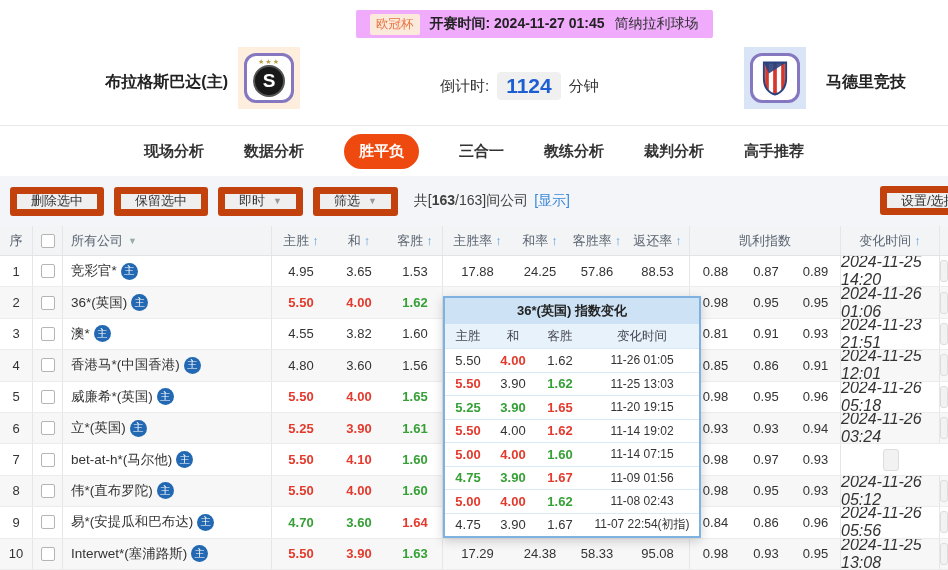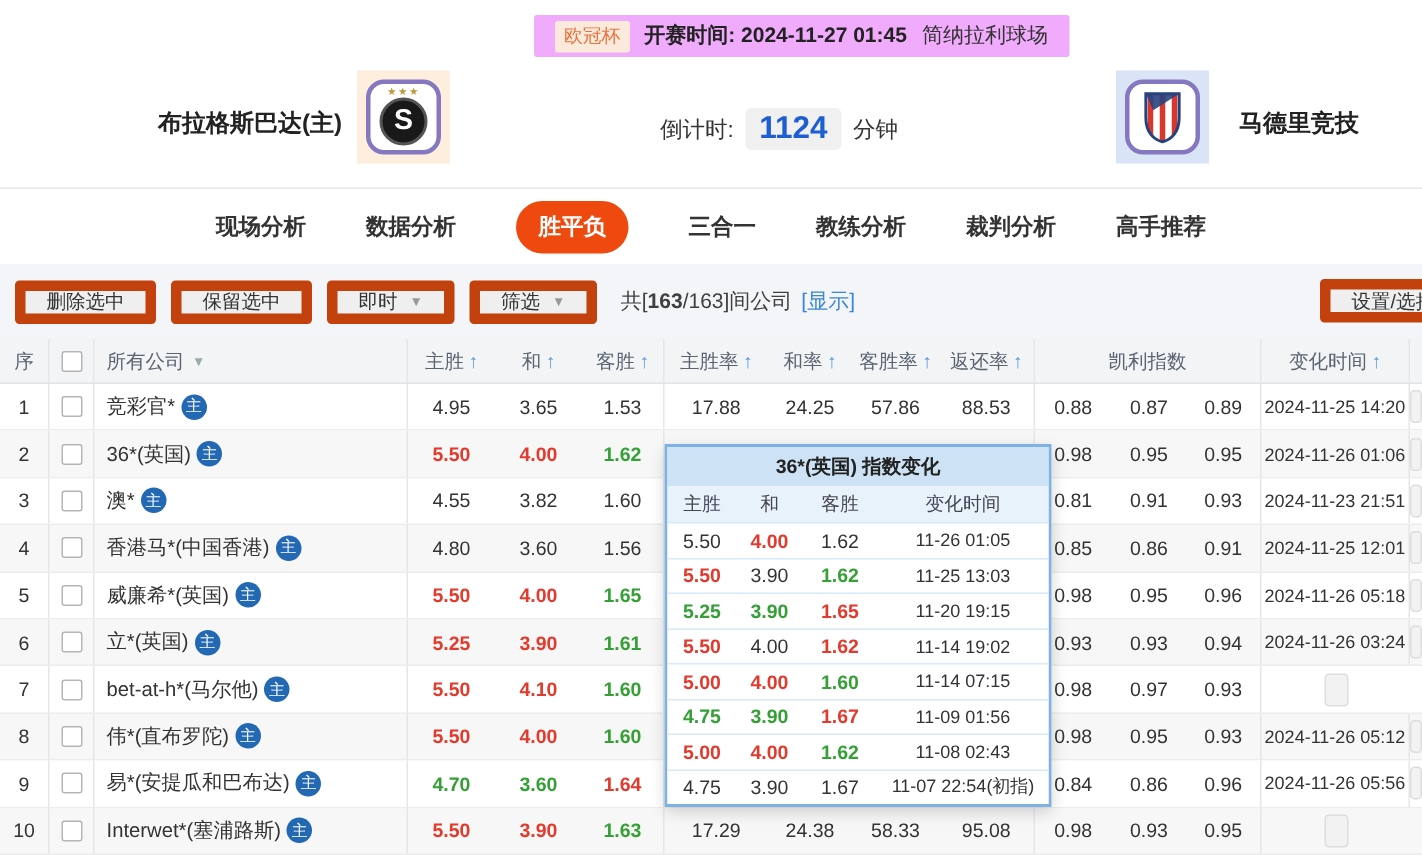--- a/index.html
+++ b/index.html
@@ -69,21 +69,21 @@
   .tc { display:flex; align-items:center; justify-content:center; height:100%; overflow:hidden; }
   .c-company { justify-content:flex-start; padding-left:8px; }
   .c-extra { overflow:visible; }
   .bR { border-right:1px solid #e4e6e9; }
   .sort { color:#5f9fd9; font-weight:bold; margin-left:3px; font-size:13px; }
   .dd2 { color:#9aa; font-size:9px; margin-left:5px; }
   .cb { width:14px; height:14px; background:#fff; border:1px solid #b5b5b5; border-radius:2px; display:inline-block; cursor:pointer; }
   .cname { font-size:13.5px; cursor:pointer; }
   .badge { width:17px; height:17px; border-radius:50%; background:#2268b2; color:#fff; font-size:10.5px;
     display:inline-flex; align-items:center; justify-content:center; margin-left:4px; flex:none; }
-  .c-time { font-size:12px; }
+  .c-time { font-size:16px;font-style:italic; }
   .v-r { color:#e23a2c; font-weight:bold; }
   .v-g { color:#35a035; font-weight:bold; }
   .v-k { color:#333; font-weight:normal; }
   .edge-btn { width:16px; height:22px; background:#f2f2f2; border:1px solid #ddd; border-radius:3px; display:inline-block; }
 
   
   .popup { position:absolute; left:443px; top:296px; width:258px; background:#fff;
     border:2px solid #7fb2e0; box-shadow:0 3px 10px rgba(0,0,0,0.18); z-index:5; }
   .popup-title { height:26px; line-height:26px; text-align:center; background:#cde3f5;
     font-weight:bold; font-size:13px; color:#222; }
@@ -444,20 +444,21 @@
           <div class="tc v-r">5.50</div>
           <div class="tc v-r">3.90</div>
           <div class="tc v-g bR">1.63</div>
           <div class="tc">17.29</div>
           <div class="tc">24.38</div>
           <div class="tc">58.33</div>
           <div class="tc bR">95.08</div>
           <div class="tc">0.98</div>
           <div class="tc">0.93</div>
           <div class="tc bR">0.95</div>
+          <div class="tc c-time bR">2024-11-25 13:08</div>
           <div class="tc c-extra">
             <span class="edge-btn"></span>
           </div>
         </div>
       </div>
   </div>
 
   <div class="popup">
     <div class="popup-title">36*(英国) 指数变化</div>
     <div class="popup-head">

